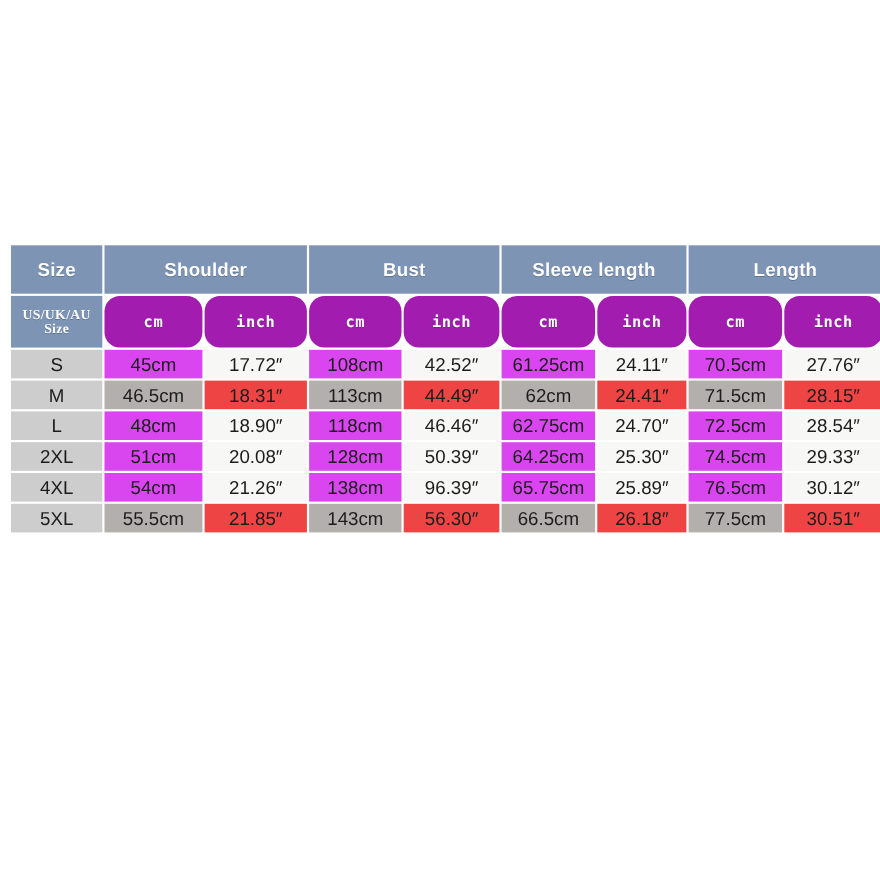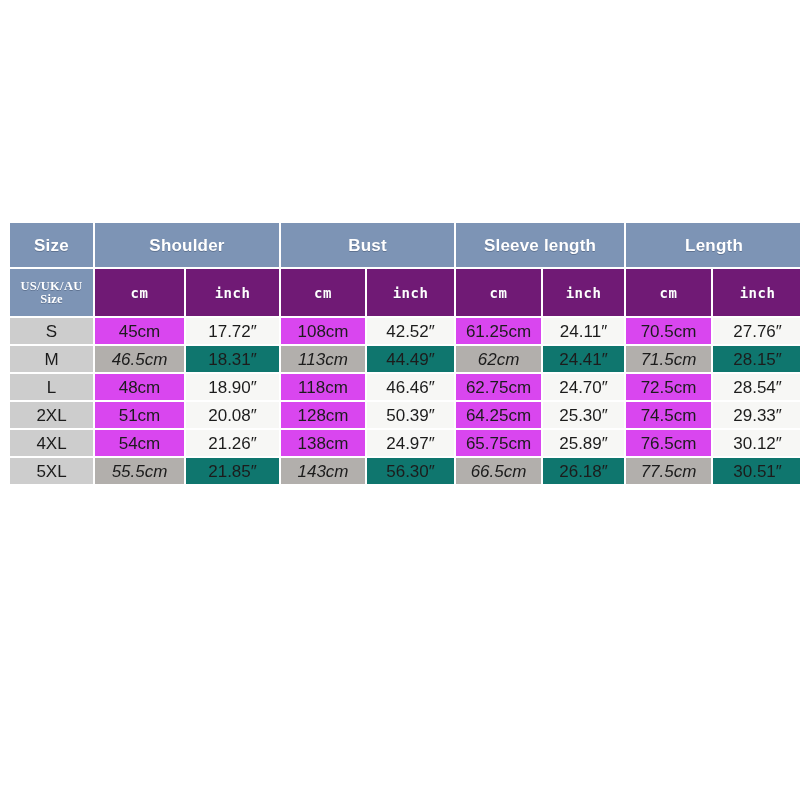--- a/index.html
+++ b/index.html
@@ -43,28 +43,29 @@
   th.grp {
     background: #7d94b5;
     color: #ffffff;
     height: 44px;
     font-size: 17px;
     font-weight: bold;
     letter-spacing: 0.2px;
     text-shadow: 0 1px 0 rgba(40,55,80,0.35);
   }
   th.unit {
-    background: #701a75;
+    background: #a21caf;
     color: #ffffff;
     height: 47px;
     font-family: "DejaVu Sans Mono", "Liberation Mono", monospace;
     font-size: 14px;
     font-weight: bold;
     letter-spacing: 0.5px;
     text-shadow: 0 1px 0 rgba(40,55,80,0.35);
+    border-radius: 14px;
   }
   th.sizehead {
     background: #7d94b5;
     color: #ffffff;
     height: 47px;
     font-family: Liberation Serif, serif;
     font-size: 12.5px;
     font-weight: bold;
     letter-spacing: 0.3px;
     line-height: 1.35;
@@ -77,23 +78,23 @@
     height: 26px;
     font-size: 17px;
     color: #1c1c1c;
   }
   td.sizecol {
     background: #cdcdcd;
     font-size: 17px;
     color: #1b1b1b;
   }
   td.cm-odd   { background: #d946ef; }
-  td.cm-even  { background: #b2afac; font-style: italic; }
+  td.cm-even  { background: #b2afac; }
   td.in-odd   { background: #f7f7f5; }
-  td.in-even  { background: #0f766e; }
+  td.in-even  { background: #ef4444; }
 
   td.val { font-weight: normal; }
 
   
   col.c-size { width: 83px; }
   col.c-cm1  { width: 89px; }
   col.c-in1  { width: 93px; }
   col.c-cm2  { width: 84px; }
   col.c-in2  { width: 87px; }
   col.c-cm3  { width: 85px; }
@@ -180,21 +181,21 @@
           <td class="val cm-odd">64.25cm</td>
           <td class="val in-odd">25.30″</td>
           <td class="val cm-odd">74.5cm</td>
           <td class="val in-odd">29.33″</td>
         </tr>
         <tr>
           <td class="sizecol">4XL</td>
           <td class="val cm-odd">54cm</td>
           <td class="val in-odd">21.26″</td>
           <td class="val cm-odd">138cm</td>
-          <td class="val in-odd">24.97″</td>
+          <td class="val in-odd">96.39″</td>
           <td class="val cm-odd">65.75cm</td>
           <td class="val in-odd">25.89″</td>
           <td class="val cm-odd">76.5cm</td>
           <td class="val in-odd">30.12″</td>
         </tr>
         <tr>
           <td class="sizecol">5XL</td>
           <td class="val cm-even">55.5cm</td>
           <td class="val in-even">21.85″</td>
           <td class="val cm-even">143cm</td>

